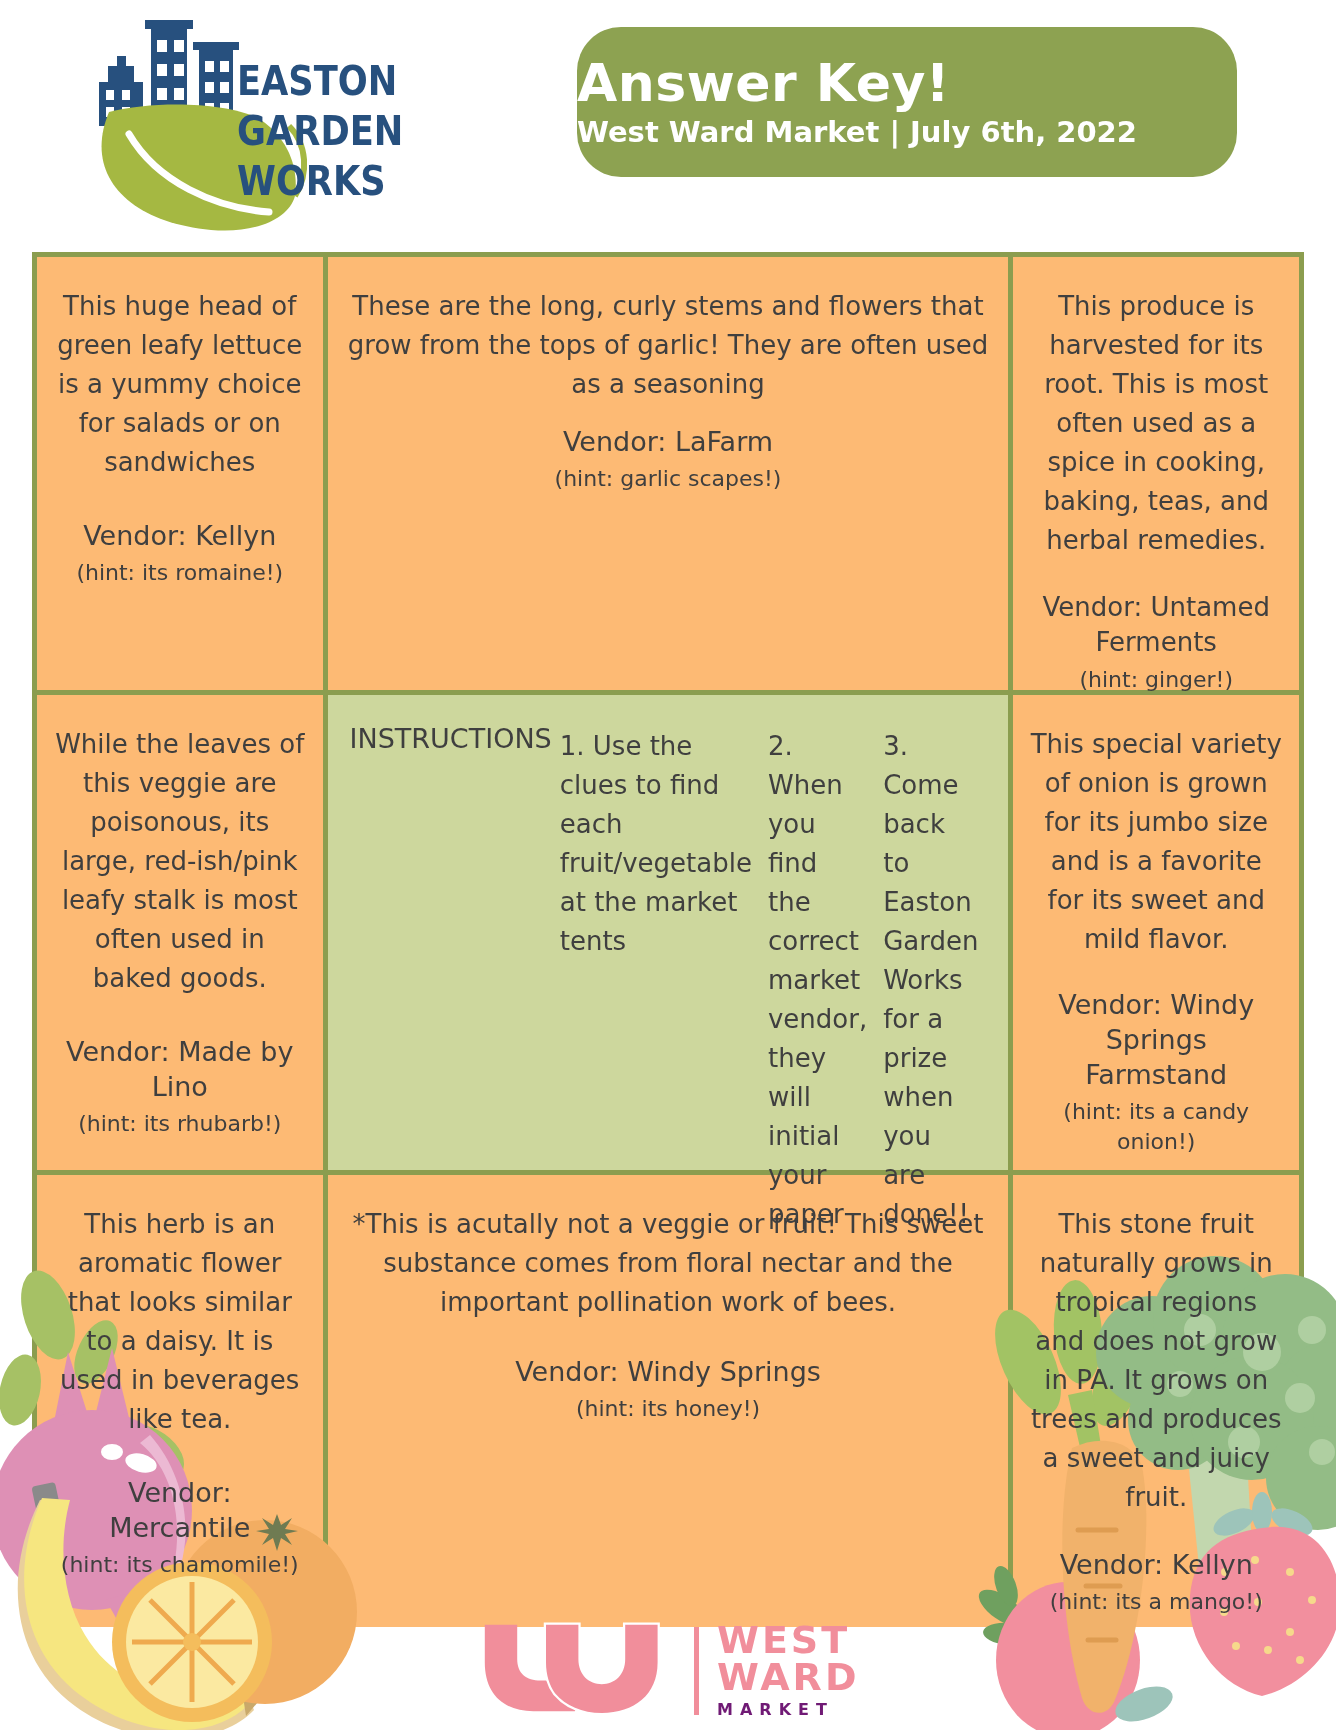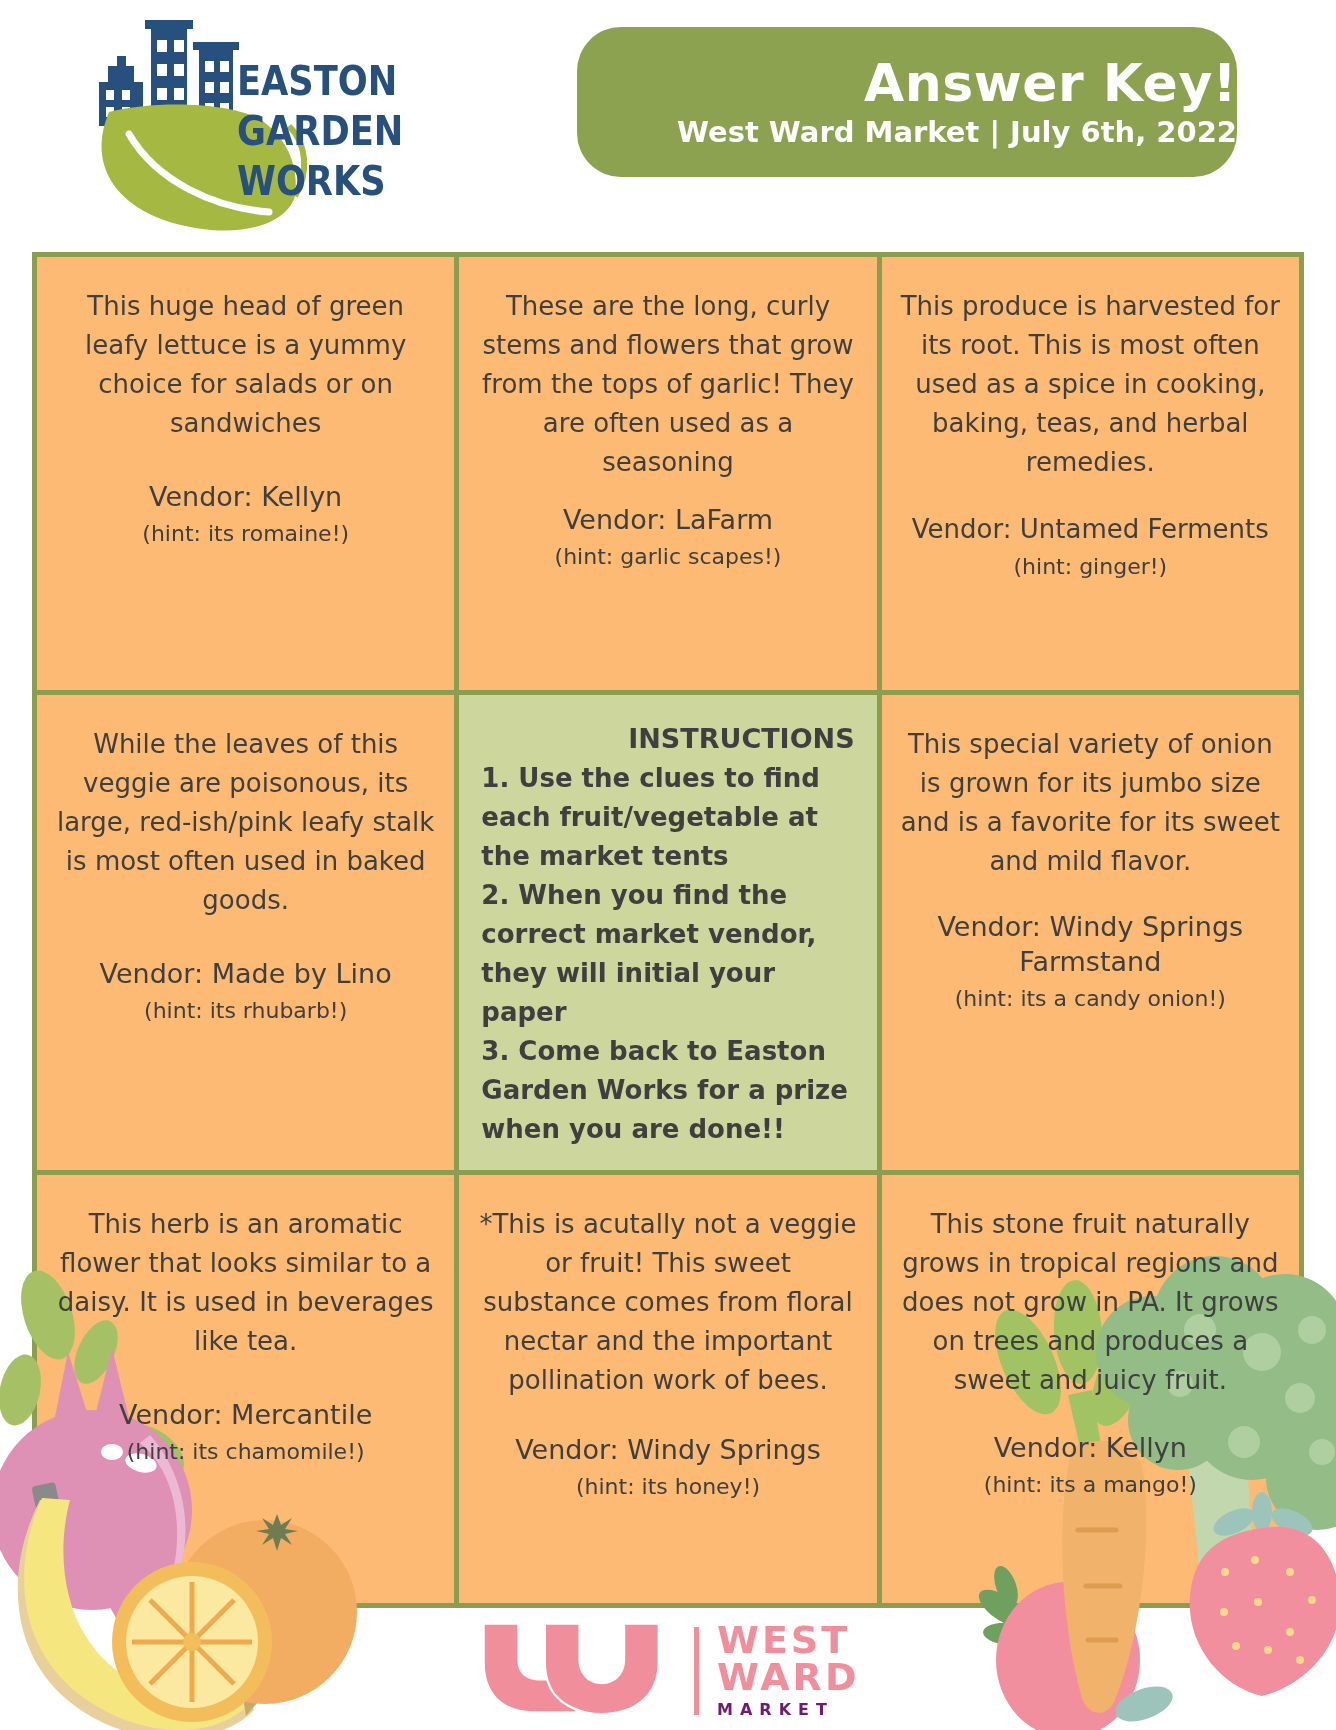--- a/index.html
+++ b/index.html
@@ -12,21 +12,21 @@
   .header{position:absolute;left:0;top:0;width:1336px;height:200px;}
   .egw-logo-svg{position:absolute;left:93px;top:14px;width:285px;height:218px;}
   .egw-logo-text{
     position:absolute;left:237px;top:56px;
     font-size:41px;line-height:50px;font-weight:800;color:#27507E;
     transform:scaleX(0.86);transform-origin:left top;letter-spacing:0px;
   }
   .banner{
     position:absolute;left:577px;top:27px;width:660px;height:150px;
     background:#8DA251;border-radius:44px;
-    display:flex;flex-direction:column;align-items:flex-end;justify-content:center;
+    display:flex;flex-direction:column;align-items:flex-start;justify-content:center;
     color:#ffffff;text-align:center;
   }
   .banner-title{font-size:52px;font-weight:800;line-height:58px;letter-spacing:0.5px;}
   .banner-subtitle{font-size:29px;font-weight:700;line-height:36px;margin-top:2px;}
   
   .board{
     position:absolute;left:32px;top:252px;width:1272px;height:1356px;
     background:#8B9D4F;padding:5px;box-sizing:border-box;
     display:grid;grid-template-columns:1fr 1fr 1fr;grid-template-rows:433px 475px 1fr;gap:5px;
   }
@@ -35,25 +35,25 @@
   .cell-inner{
     position:relative;z-index:2;height:100%;box-sizing:border-box;
     display:flex;flex-direction:column;align-items:center;
     padding:30px 17px 10px 17px;text-align:center;
   }
   .clue{font-size:26px;line-height:39px;}
   .vendor{font-size:27px;line-height:35px;margin-top:36px;}
   .hint{font-size:22px;line-height:30px;margin-top:5px;}
   .instructions-inner{
     position:relative;z-index:2;height:100%;box-sizing:border-box;
-    display:flex;flex-direction:column;align-items:flex-end;
-    padding:24px 22px 10px 22px;text-align:left;font-weight:bold;
+    display:flex;flex-direction:row;align-items:flex-start;
+    padding:24px 22px 10px 22px;text-align:left;
   }
   .instructions-title{font-size:27px;line-height:40px;text-align:center;}
-  .instruction-line{font-size:26px;line-height:39px;margin:0;}
+  .instruction-line{font-size:26px;line-height:39px;margin:8px;}
   
   .illustrations{position:absolute;left:0;top:0;width:1336px;height:1730px;z-index:1;pointer-events:none;}
   
   .footer{position:absolute;left:0;top:1614px;width:1212px;height:116px;}
   .lu-svg{position:absolute;left:483px;top:1622px;width:180px;height:92px;}
   .footer{top:0;} 
   .ww-divider{position:absolute;left:694px;top:1627px;width:5px;height:88px;background:#F18E9B;}
   .ww-text{position:absolute;left:717px;top:1622px;color:#F18E9B;}
   .ww-line{font-size:38px;line-height:37px;font-weight:800;letter-spacing:3px;}
   .ww-market{font-size:16px;line-height:20px;font-weight:700;color:#701a75;letter-spacing:7px;margin-top:4px;}

